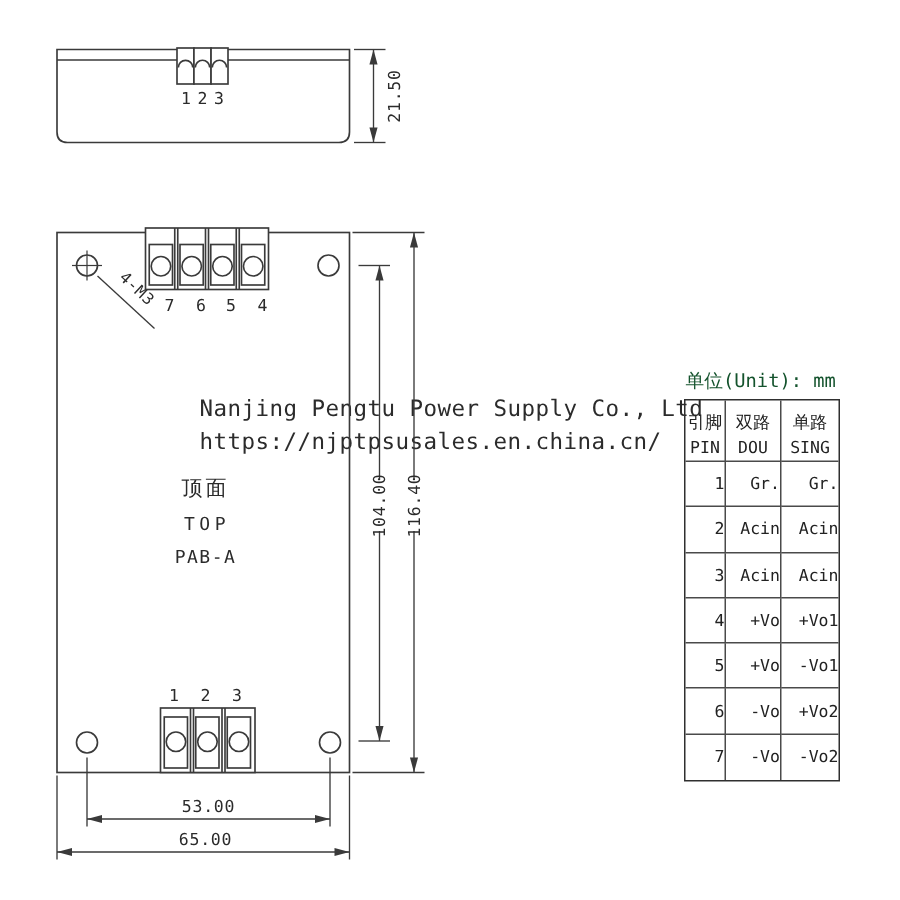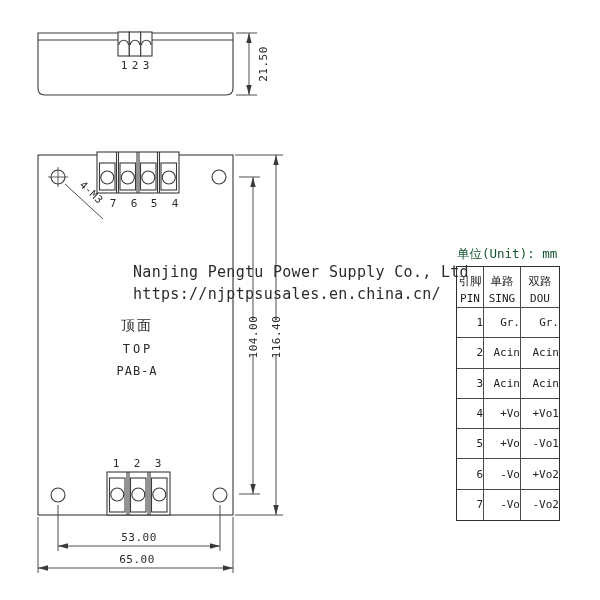--- a/index.html
+++ b/index.html
@@ -175,26 +175,26 @@
 </svg>
 
 <div class="unit-note">单位(Unit): mm</div>
 
 <div class="tbl">
   <div class="hc">
     <span class="cn">引脚</span>
     <span>PIN</span>
   </div>
   <div class="hc">
+    <span class="cn">双路</span>
+    <span>DOU</span>
+  </div>
+  <div class="hc">
     <span class="cn">单路</span>
     <span>SING</span>
-  </div>
-  <div class="hc">
-    <span class="cn">双路</span>
-    <span>DOU</span>
   </div>
 
   <div>1</div>
   <div>Gr.</div>
   <div>Gr.</div>
 
   <div>2</div>
   <div>Acin</div>
   <div>Acin</div>
 

